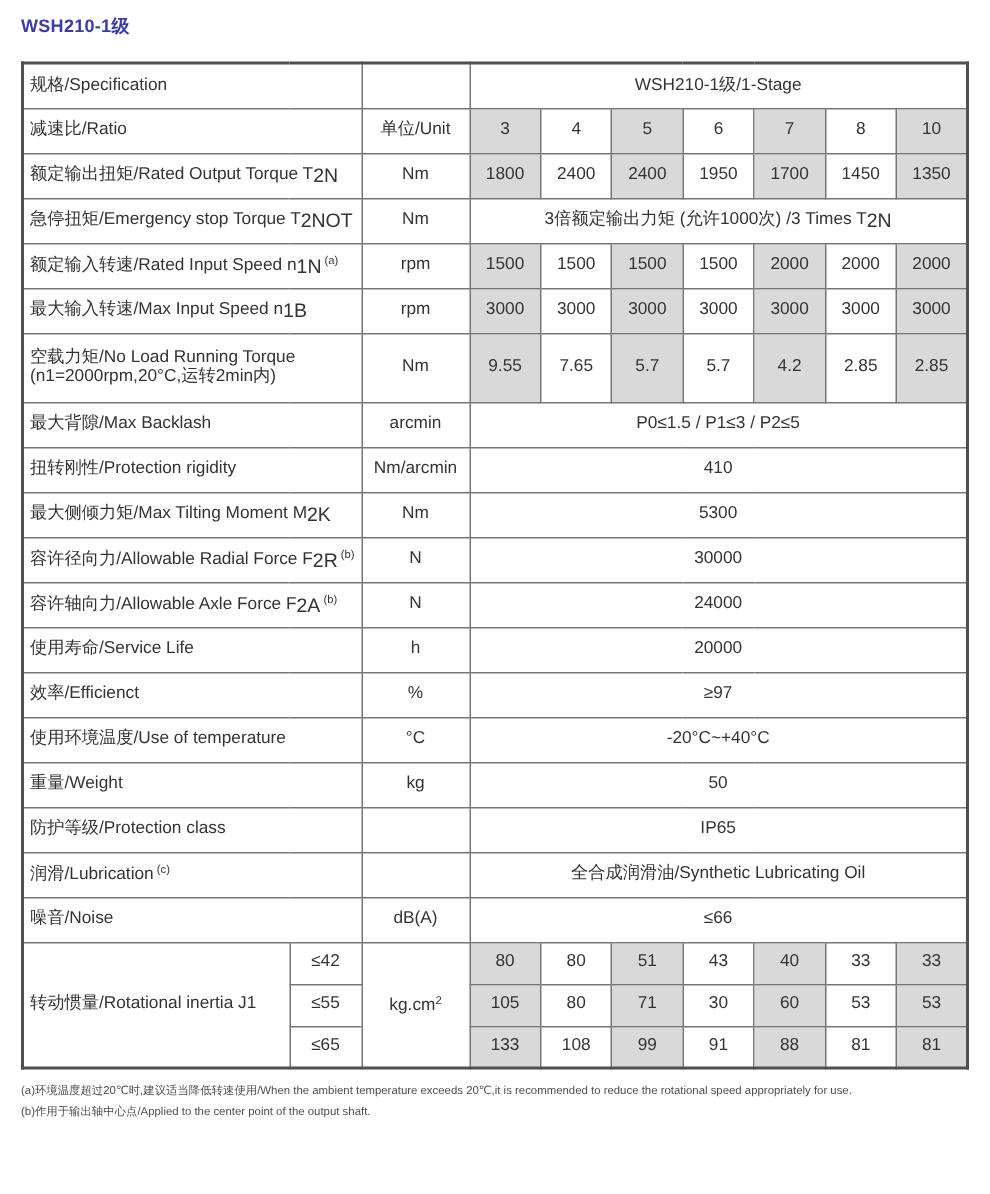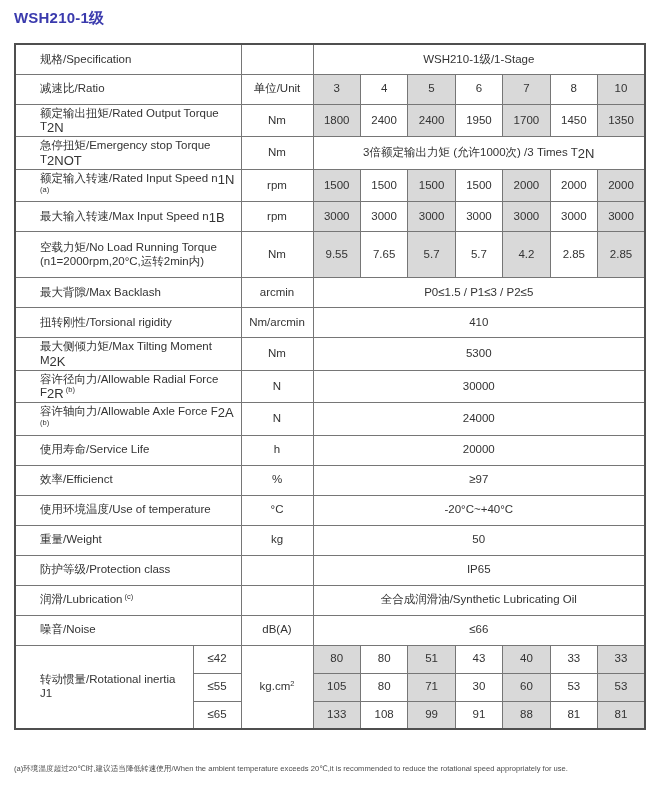--- a/index.html
+++ b/index.html
@@ -11,42 +11,42 @@
     --footnote:#4d4d4d;
   }
   *{box-sizing:border-box;}
   html,body{margin:0;padding:0;}
   body{
     width:660px;height:796px;overflow:hidden;background:#ffffff;
     font-family:"Liberation Sans","DejaVu Sans",sans-serif;color:var(--text);
   }
   .page{padding:9px 14px 0 14px;}
   .title{
-    font-size:15px;font-weight:700;color:var(--accent);
+    font-size:12px;font-weight:700;color:var(--accent);
     margin:0 0 15px 0;letter-spacing:0.2px;
   }
   table.spec{
     border-collapse:collapse;table-layout:fixed;width:632px;
     border:2px solid var(--border-outer);
   }
   td{
     border:1px solid var(--border-inner);
     font-size:11.5px;line-height:13.5px;color:var(--text);
     height:30px;padding:2px 4px;vertical-align:middle;
     overflow:hidden;
   }
-  td.label{text-align:left;padding-left:24px;}
+  td.label{text-align:left;padding-left:4px;}
   td.unit,td.val,td.merged,td.limit{text-align:center;}
   td.shaded{background:var(--shade);}
   tr.tall td{height:46px;}
   tr.inertia td{height:28px;}
   sub{font-size:13px;line-height:1;vertical-align:-2px;}
   sup{font-size:7.5px;line-height:1;vertical-align:4px;}
   .footnotes{
-    margin-top:32px;font-size:7.6px;color:var(--footnote);
+    margin-top:7px;font-size:7.6px;color:var(--footnote);
     line-height:14px;white-space:nowrap;
   }
 </style>
 </head>
 <body>
 
 <div class="page">
   <h1 class="title">WSH210-1级</h1>
 
   <table class="spec">
@@ -127,21 +127,21 @@
           <td class="val shaded">4.2</td>
           <td class="val">2.85</td>
           <td class="val shaded">2.85</td>
         </tr>
         <tr>
           <td class="label" colspan="2">最大背隙/Max Backlash</td>
           <td class="unit">arcmin</td>
           <td class="merged" colspan="7">P0≤1.5 / P1≤3 / P2≤5</td>
         </tr>
         <tr>
-          <td class="label" colspan="2">扭转刚性/Torsional rigidity</td>
+          <td class="label" colspan="2">扭转刚性/Protection rigidity</td>
           <td class="unit">Nm/arcmin</td>
           <td class="merged" colspan="7">410</td>
         </tr>
         <tr>
           <td class="label" colspan="2">最大侧倾力矩/Max Tilting Moment M<sub>2K</sub></td>
           <td class="unit">Nm</td>
           <td class="merged" colspan="7">5300</td>
         </tr>
         <tr>
           <td class="label" colspan="2">容许径向力/Allowable Radial Force F<sub>2R</sub><sup> (b)</sup></td>
@@ -218,14 +218,15 @@
           <td class="val">91</td>
           <td class="val shaded">88</td>
           <td class="val">81</td>
           <td class="val shaded">81</td>
         </tr>
       </tbody>
   </table>
 
   <div class="footnotes" id="footnotes">
       <div>(a)环境温度超过20℃时,建议适当降低转速使用/When the ambient temperature exceeds 20℃,it is recommended to reduce the rotational speed appropriately for use.</div>
+      <div>(b)作用于输出轴中心点/Applied to the center point of the output shaft.</div>
     </div>
 </div>
 
 </body></html>

